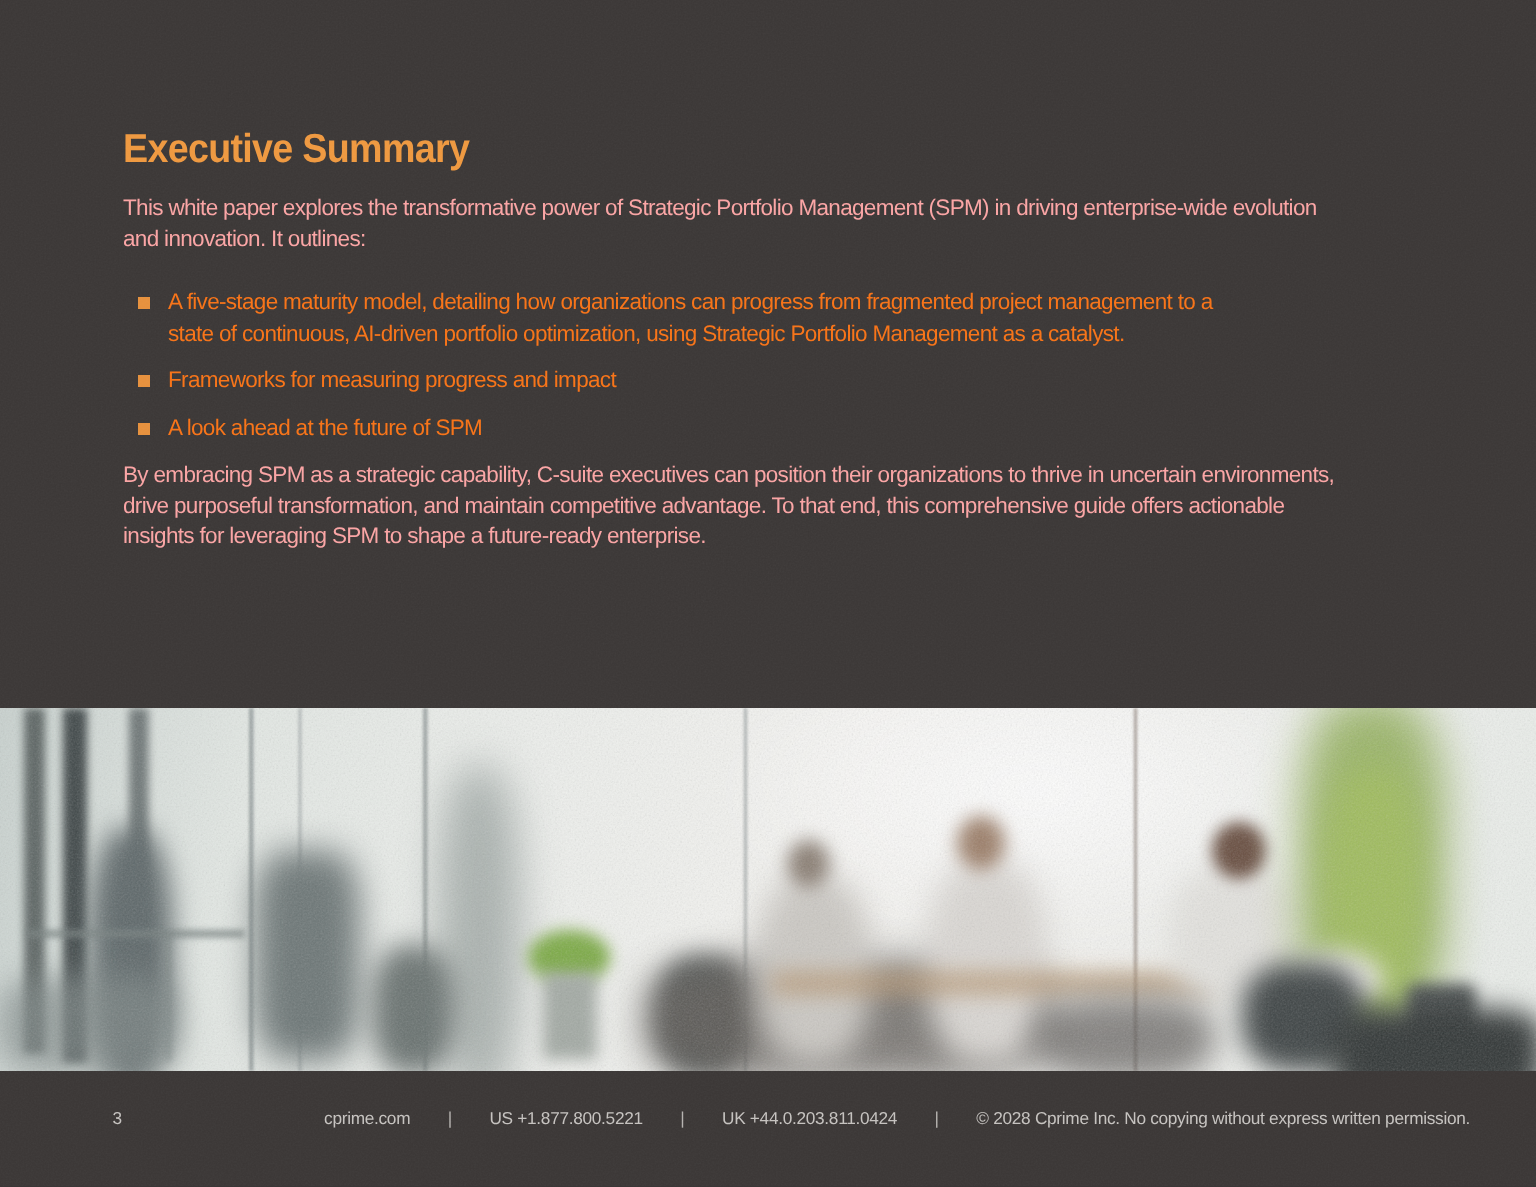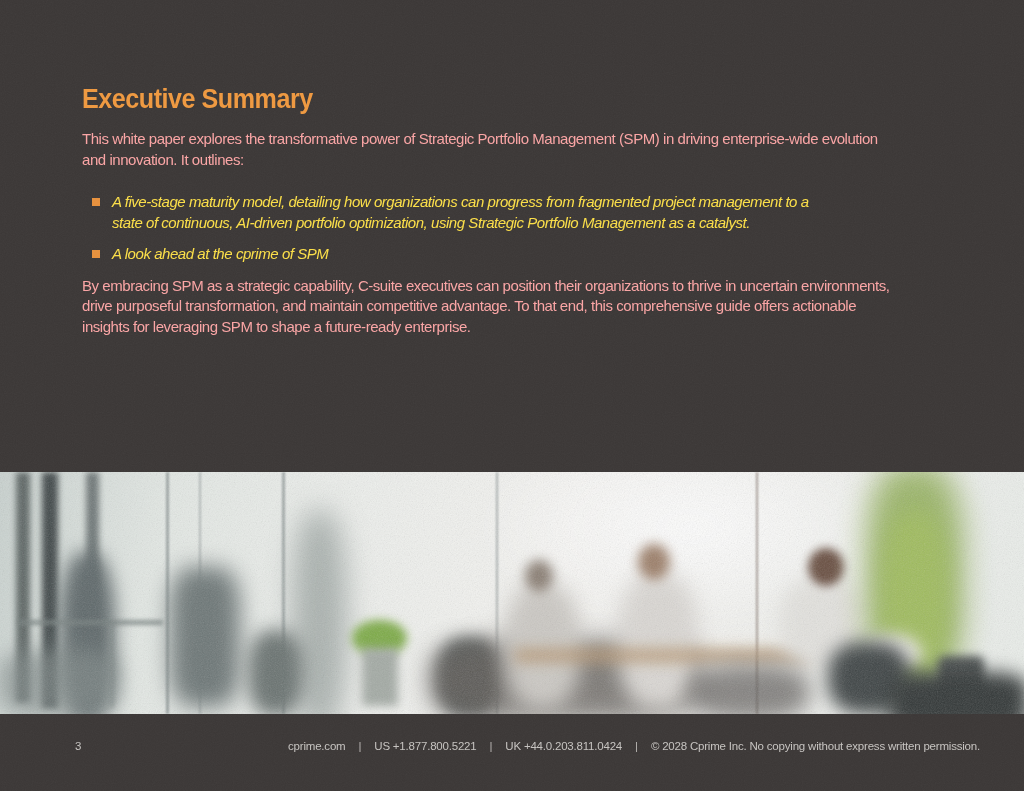--- a/index.html
+++ b/index.html
@@ -22,23 +22,22 @@
   p.body-par{
     margin:0;width:812px;
     font-size:15px;line-height:20.5px;letter-spacing:-0.45px;
     color:#fca5a5;
   }
   ul.bullets{
     list-style:none;margin:22px 0 0 0;padding:0 0 0 10px;
   }
   ul.bullets li{
     position:relative;margin:0 0 11px 0;padding-left:20px;
-    font-size:15px;line-height:20.5px;letter-spacing:-0.45px;color:#fde047;
+    font-size:15px;line-height:20.5px;letter-spacing:-0.45px;color:#f97316;
     width:700px;
-    font-style:italic;
   }
   ul.bullets li .sq{
     position:absolute;left:0;top:6px;width:8px;height:8px;
     background:#e8913c;display:inline-block;
   }
   p.closing{margin-top:1px;}
 
   
   .photo{
     position:absolute;left:0;top:472px;width:1024px;height:242px;
@@ -85,21 +84,21 @@
   .grain{position:absolute;inset:0;opacity:.22;pointer-events:none;}
 
   
   .footer{
     position:absolute;left:0;right:0;top:738px;height:20px;
     color:#c7c4c1;font-size:11.5px;letter-spacing:-0.2px;
   }
   .page-num{position:absolute;left:75px;top:2px;}
   .footer-info{
     position:absolute;right:44px;top:2px;
-    display:flex;align-items:center;gap:4px;white-space:nowrap;
+    display:flex;align-items:center;gap:16px;white-space:nowrap;
   }
   .footer-info .sep{padding:0 9px;color:#b7b4b1;}
 
   
   .page-grain{position:absolute;inset:0;opacity:.05;pointer-events:none;z-index:50;}
 </style>
 </head>
 <body>
 
 <div class="page">
@@ -112,21 +111,25 @@
     <ul class="bullets">
       <li>
         <span class="sq"></span>
         <span>A five-stage maturity model, detailing how organizations can progress from fragmented project management to a state of continuous, AI-driven portfolio optimization, using Strategic Portfolio Management as a catalyst.</span>
       </li>
       <li>
         <span class="sq"></span>
       </li>
       <li>
         <span class="sq"></span>
-        <span>A look ahead at the cprime of SPM</span>
+        <span>Frameworks for measuring progress and impact</span>
+      </li>
+      <li>
+        <span class="sq"></span>
+        <span>A look ahead at the future of SPM</span>
       </li>
     </ul>
 
     <p class="body-par closing">By embracing SPM as a strategic capability, C-suite executives can position their organizations to thrive in uncertain environments, drive purposeful transformation, and maintain competitive advantage. To that end, this comprehensive guide offers actionable insights for leveraging SPM to shape a future-ready enterprise.</p>
   </main>
 
   <div class="photo">
     <div class="blob ph-base"></div>
     <div class="blob ph-hi"></div>
     <div class="blob vbar1"></div>

